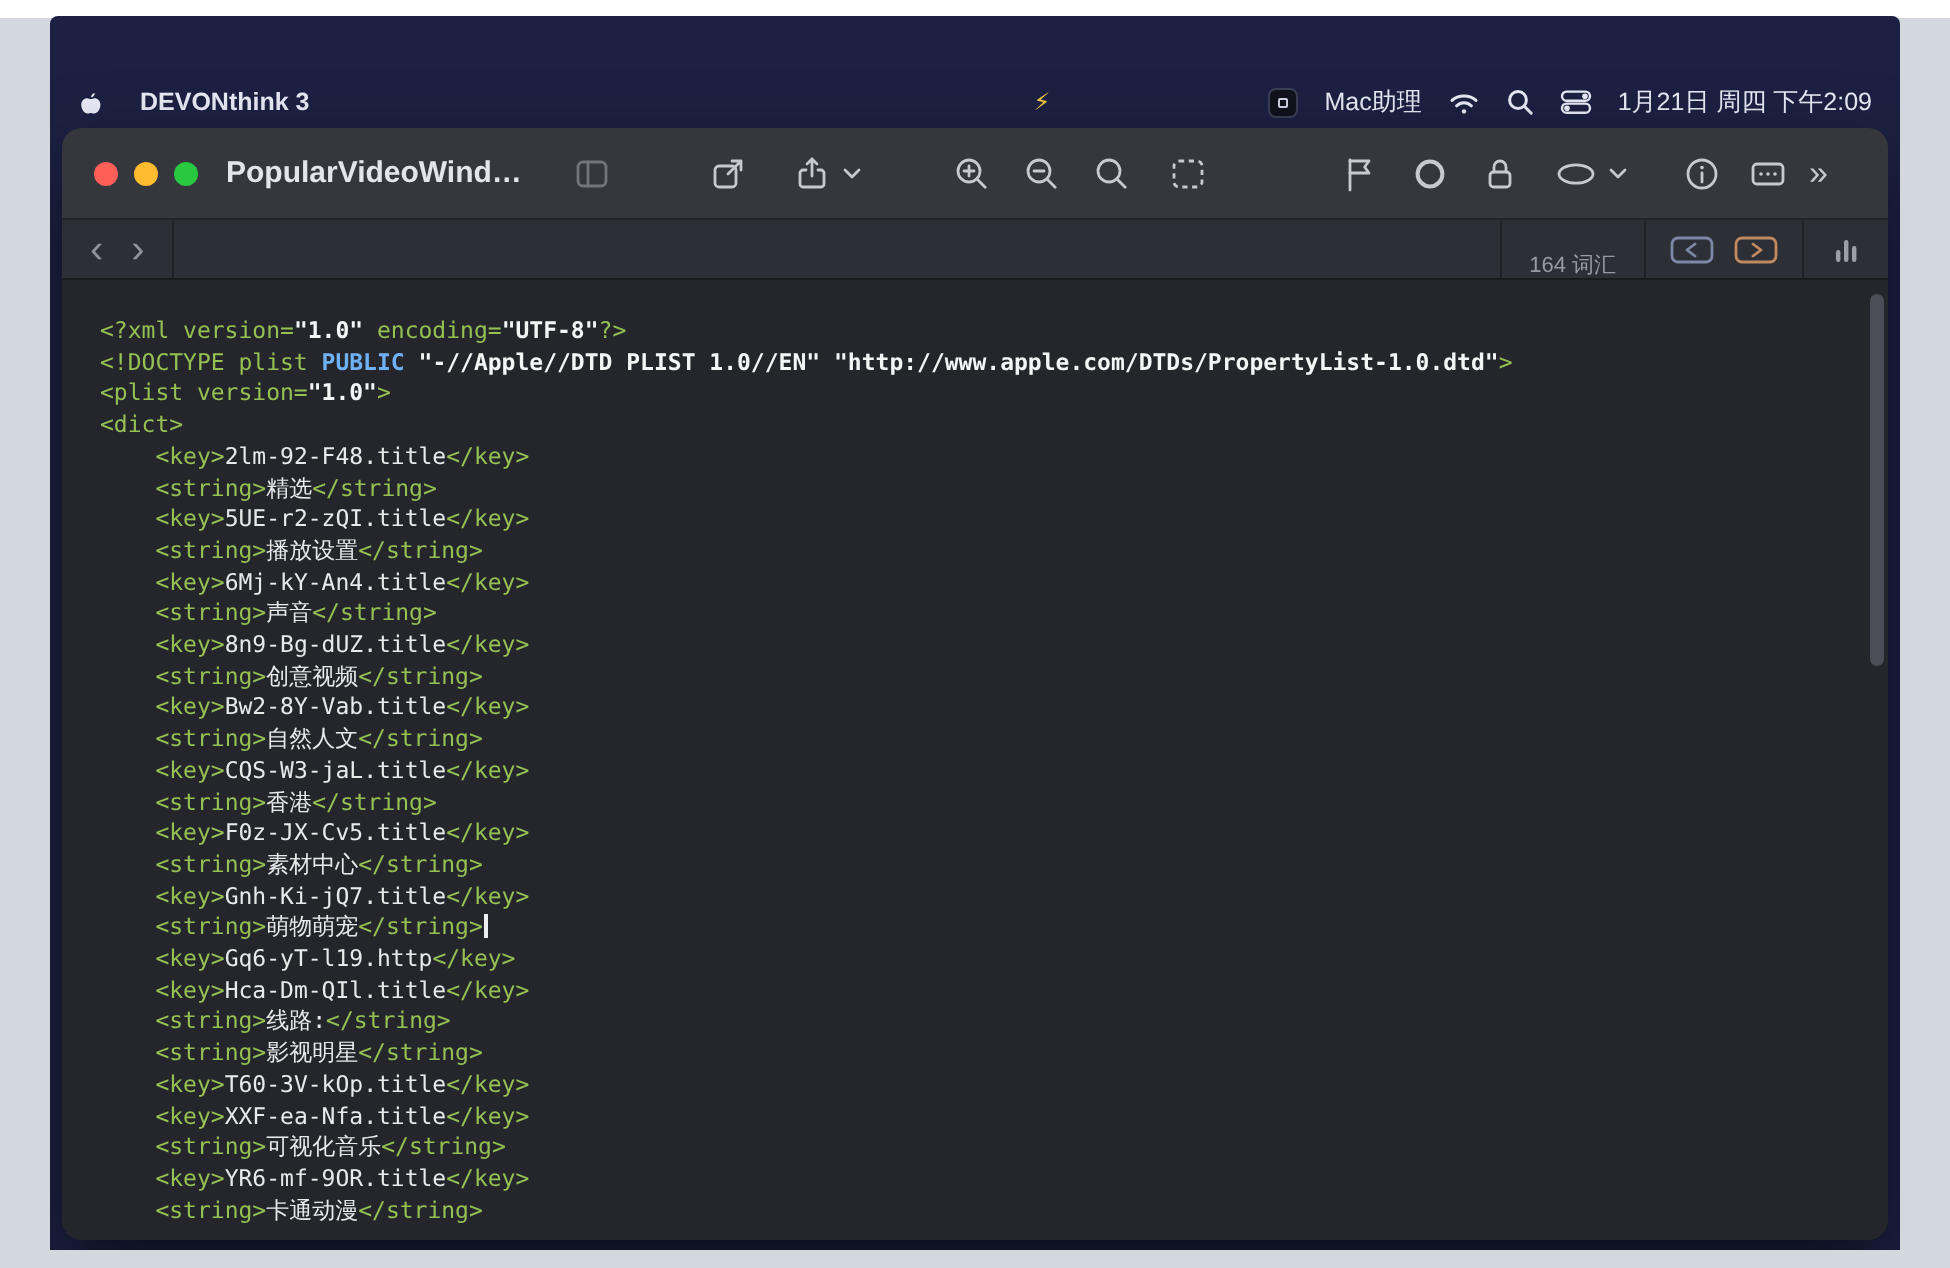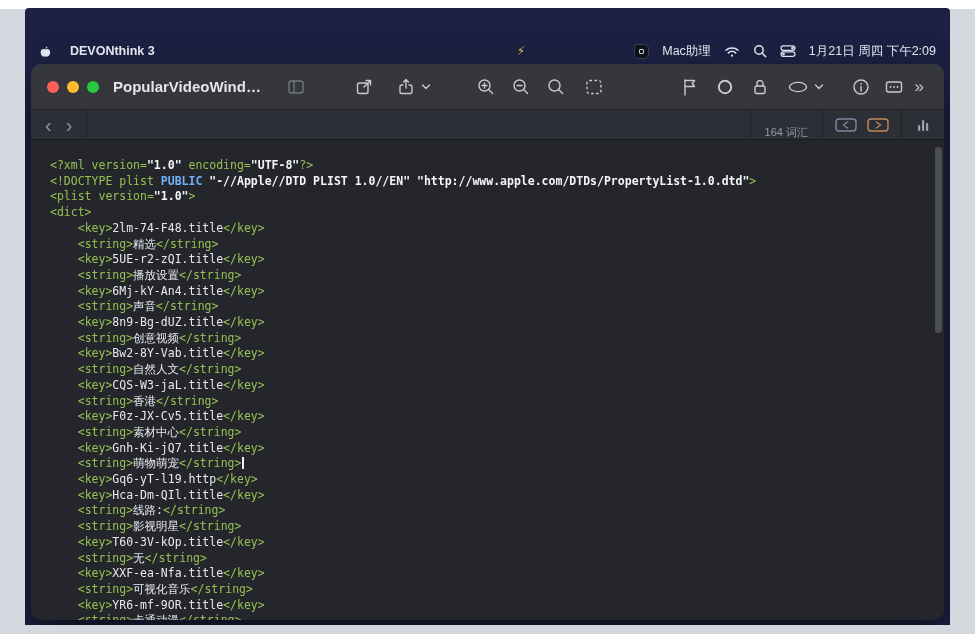--- a/index.html
+++ b/index.html
@@ -22,21 +22,21 @@
                      border:1px solid #cfd4e6; border-radius:1px; }
   .mb-time { white-space:nowrap; }
   .micon svg { display:block; }
 
   
   .window { position:absolute; left:6px; right:6px; top:56px; height:556px;
             background:#292b32; border-radius:10px; overflow:hidden;
             box-shadow:0 18px 40px rgba(0,0,0,.55); display:flex; flex-direction:column; }
 
   .toolbar { height:46px; background:#35373d; display:flex; align-items:center;
-             padding:0 20px 0 16px; flex:0 0 auto; border-bottom:1px solid #23252a; }
+             padding:0 30px 0 16px; flex:0 0 auto; border-bottom:1px solid #23252a; }
   .lights { display:flex; gap:8px; }
   .light { width:12px; height:12px; border-radius:50%; }
   .light.red { background:#ff5f57; } .light.yellow { background:#febc2e; } .light.green { background:#28c840; }
   .win-title { margin-left:14px; font-size:15px; font-weight:bold; color:#e3e5ea; white-space:nowrap; }
   .ticon { color:#c7c9cf; display:flex; align-items:center; }
   .ticon svg { display:block; }
   .ticon.dim { color:#72757c; }
   .tgroup { display:flex; align-items:center; gap:4px; }
   .more-glyph { font-size:17px; color:#c7c9cf; line-height:1; }
 
@@ -266,42 +266,41 @@
         </svg>
       </span>
     </div>
 
     <div class="content">
       <div class="code">
           <div class="line"><span class="tag">&lt;?xml version=</span><span class="str">"1.0"</span><span class="tag"> encoding=</span><span class="str">"UTF-8"</span><span class="tag">?&gt;</span></div>
           <div class="line"><span class="tag">&lt;!DOCTYPE plist </span><span class="kw">PUBLIC</span><span class="txt"> </span><span class="str">"-//Apple//DTD PLIST 1.0//EN"</span><span class="txt"> </span><span class="str">"http://www.apple.com/DTDs/PropertyList-1.0.dtd"</span><span class="tag">&gt;</span></div>
           <div class="line"><span class="tag">&lt;plist version=</span><span class="str">"1.0"</span><span class="tag">&gt;</span></div>
           <div class="line"><span class="tag">&lt;dict&gt;</span></div>
-          <div class="line"><span class="txt">    </span><span class="tag">&lt;key&gt;</span><span class="txt">2lm-74-F48.title</span><span class="tag">&lt;/key&gt;</span></div>
+          <div class="line"><span class="txt">    </span><span class="tag">&lt;key&gt;</span><span class="txt">2lm-92-F48.title</span><span class="tag">&lt;/key&gt;</span></div>
           <div class="line"><span class="txt">    </span><span class="tag">&lt;string&gt;</span><span class="txt">精选</span><span class="tag">&lt;/string&gt;</span></div>
           <div class="line"><span class="txt">    </span><span class="tag">&lt;key&gt;</span><span class="txt">5UE-r2-zQI.title</span><span class="tag">&lt;/key&gt;</span></div>
           <div class="line"><span class="txt">    </span><span class="tag">&lt;string&gt;</span><span class="txt">播放设置</span><span class="tag">&lt;/string&gt;</span></div>
           <div class="line"><span class="txt">    </span><span class="tag">&lt;key&gt;</span><span class="txt">6Mj-kY-An4.title</span><span class="tag">&lt;/key&gt;</span></div>
           <div class="line"><span class="txt">    </span><span class="tag">&lt;string&gt;</span><span class="txt">声音</span><span class="tag">&lt;/string&gt;</span></div>
           <div class="line"><span class="txt">    </span><span class="tag">&lt;key&gt;</span><span class="txt">8n9-Bg-dUZ.title</span><span class="tag">&lt;/key&gt;</span></div>
           <div class="line"><span class="txt">    </span><span class="tag">&lt;string&gt;</span><span class="txt">创意视频</span><span class="tag">&lt;/string&gt;</span></div>
           <div class="line"><span class="txt">    </span><span class="tag">&lt;key&gt;</span><span class="txt">Bw2-8Y-Vab.title</span><span class="tag">&lt;/key&gt;</span></div>
           <div class="line"><span class="txt">    </span><span class="tag">&lt;string&gt;</span><span class="txt">自然人文</span><span class="tag">&lt;/string&gt;</span></div>
           <div class="line"><span class="txt">    </span><span class="tag">&lt;key&gt;</span><span class="txt">CQS-W3-jaL.title</span><span class="tag">&lt;/key&gt;</span></div>
           <div class="line"><span class="txt">    </span><span class="tag">&lt;string&gt;</span><span class="txt">香港</span><span class="tag">&lt;/string&gt;</span></div>
           <div class="line"><span class="txt">    </span><span class="tag">&lt;key&gt;</span><span class="txt">F0z-JX-Cv5.title</span><span class="tag">&lt;/key&gt;</span></div>
           <div class="line"><span class="txt">    </span><span class="tag">&lt;string&gt;</span><span class="txt">素材中心</span><span class="tag">&lt;/string&gt;</span></div>
           <div class="line"><span class="txt">    </span><span class="tag">&lt;key&gt;</span><span class="txt">Gnh-Ki-jQ7.title</span><span class="tag">&lt;/key&gt;</span></div>
           <div class="line"><span class="txt">    </span><span class="tag">&lt;string&gt;</span><span class="txt">萌物萌宠</span><span class="tag">&lt;/string&gt;</span><span class="caret"></span></div>
           <div class="line"><span class="txt">    </span><span class="tag">&lt;key&gt;</span><span class="txt">Gq6-yT-l19.http</span><span class="tag">&lt;/key&gt;</span></div>
           <div class="line"><span class="txt">    </span><span class="tag">&lt;key&gt;</span><span class="txt">Hca-Dm-QIl.title</span><span class="tag">&lt;/key&gt;</span></div>
           <div class="line"><span class="txt">    </span><span class="tag">&lt;string&gt;</span><span class="txt">线路:</span><span class="tag">&lt;/string&gt;</span></div>
           <div class="line"><span class="txt">    </span><span class="tag">&lt;string&gt;</span><span class="txt">影视明星</span><span class="tag">&lt;/string&gt;</span></div>
           <div class="line"><span class="txt">    </span><span class="tag">&lt;key&gt;</span><span class="txt">T60-3V-kOp.title</span><span class="tag">&lt;/key&gt;</span></div>
-          <div class="line"><span class="txt">    </span><span class="tag">&lt;string&gt;</span><span class="txt">无</span><span class="tag">&lt;/string&gt;</span></div>
           <div class="line"><span class="txt">    </span><span class="tag">&lt;key&gt;</span><span class="txt">XXF-ea-Nfa.title</span><span class="tag">&lt;/key&gt;</span></div>
           <div class="line"><span class="txt">    </span><span class="tag">&lt;string&gt;</span><span class="txt">可视化音乐</span><span class="tag">&lt;/string&gt;</span></div>
           <div class="line"><span class="txt">    </span><span class="tag">&lt;key&gt;</span><span class="txt">YR6-mf-9OR.title</span><span class="tag">&lt;/key&gt;</span></div>
           <div class="line"><span class="txt">    </span><span class="tag">&lt;string&gt;</span><span class="txt">卡通动漫</span><span class="tag">&lt;/string&gt;</span></div>
         </div>
       <div class="scrollbar-thumb"></div>
     </div>
 
   </div>
 </div>

